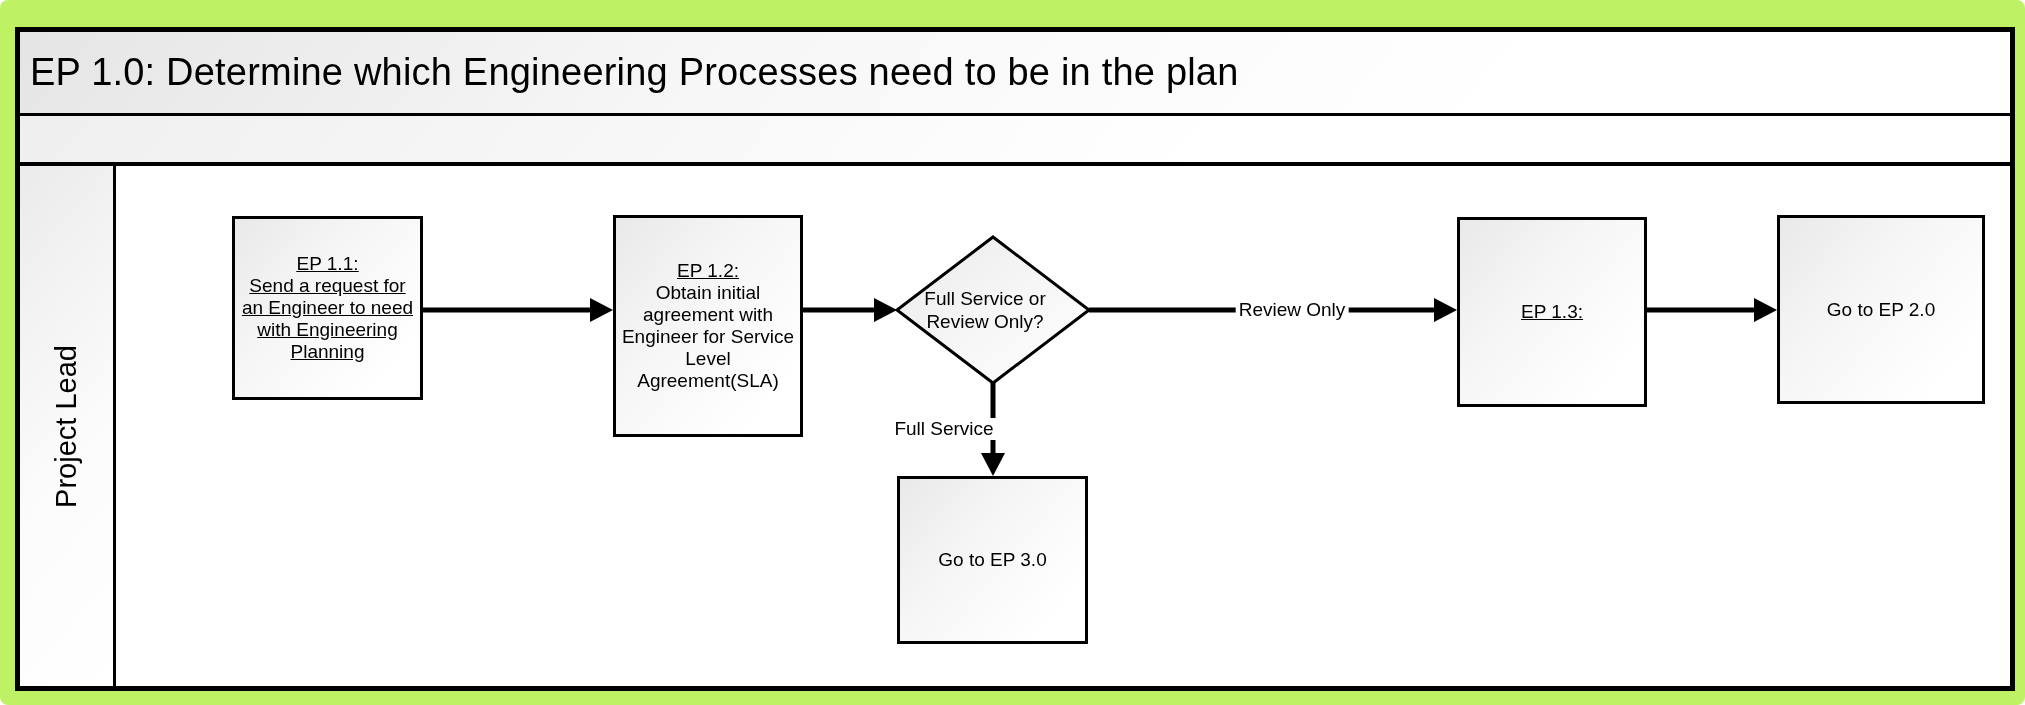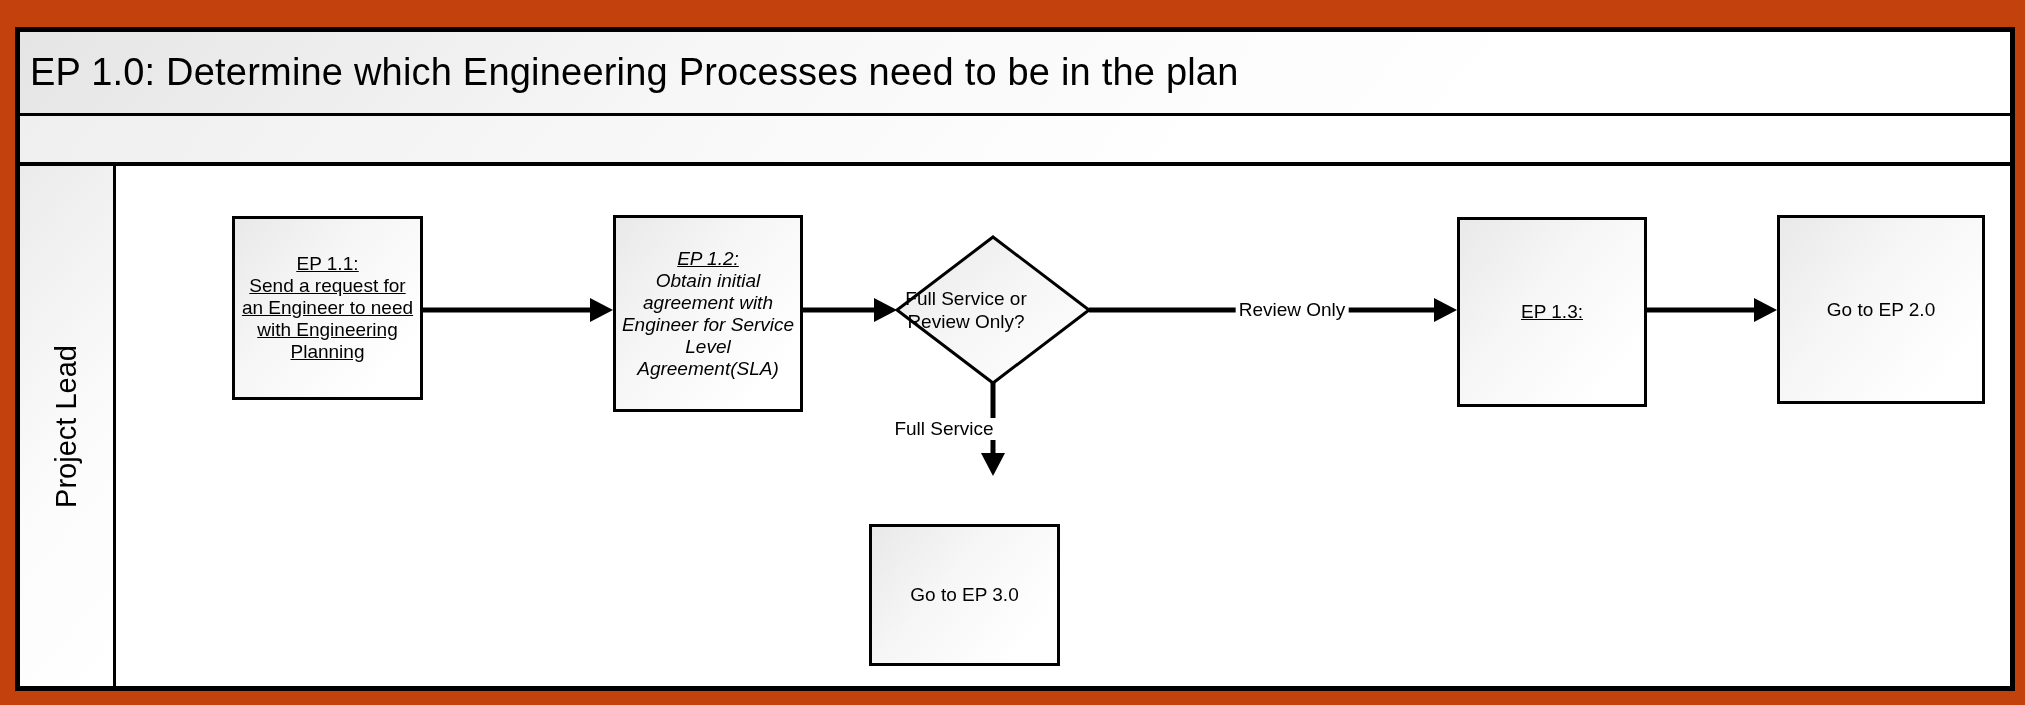--- a/index.html
+++ b/index.html
@@ -1,18 +1,18 @@
 <!DOCTYPE html>
 <html><head>
 <meta charset="utf-8">
 <style>
   html,body{margin:0;padding:0;background:#ffffff;}
   .canvas{
-    position:relative;width:2025px;height:705px;background:#c2410c;
-    font-family:"Liberation Sans",sans-serif;color:#000;overflow:hidden;
+    position:relative;width:2025px;height:705px;background:#bef264;
+    font-family:"Liberation Sans",sans-serif;color:#000;overflow:hidden;border-radius:8px;
   }
   .frame{
     position:absolute;left:15px;top:27px;width:2000px;height:664px;
     border:5px solid #000;box-sizing:border-box;
     display:flex;flex-direction:column;background:#fff;
   }
   .title-row{
     height:84px;box-sizing:border-box;border-bottom:3px solid #000;
     background:linear-gradient(130deg,#e5e5e5 0%,#f7f7f7 35%,#ffffff 75%);
     display:flex;align-items:center;padding-left:10px;
@@ -32,35 +32,35 @@
   .lane-content{flex:1;position:relative;background:#ffffff;}
   .overlay{position:absolute;left:0;top:0;width:1894px;height:520px;overflow:visible;}
   .node{
     position:absolute;border:3px solid #000;box-sizing:border-box;
     background:linear-gradient(130deg,#e9e9e9 0%,#f6f6f6 40%,#ffffff 85%);
     display:flex;flex-direction:column;align-items:center;justify-content:center;
     text-align:center;font-size:19px;line-height:22px;padding:4px 5px;
   }
   .node .hd{display:block;text-decoration:underline;}
   .decision-text{
-    position:absolute;left:770px;top:96px;width:160px;height:96px;
+    position:absolute;left:789px;top:96px;width:160px;height:96px;
     display:flex;align-items:center;justify-content:center;text-align:center;
     font-size:19px;line-height:23px;
   }
   .edge-label{
     position:absolute;transform:translate(-50%,-50%);
     background:#ffffff;padding:0 3px;font-size:19px;white-space:nowrap;
   }
   #lbl-review{left:1156px;top:144px;margin-left:20px;}
   #lbl-full{left:828px;top:263px;}
   #n-ep11{left:116px;top:50px;width:191px;height:184px;text-decoration:underline;}
-  #n-ep12{left:497px;top:49px;width:190px;height:197px;font-style:italic;}
+  #n-ep12{left:497px;top:49px;width:190px;height:222px;}
   #n-ep13{left:1341px;top:51px;width:190px;height:190px;text-decoration:underline;}
   #n-ep20{left:1661px;top:49px;width:208px;height:189px;}
-  #n-ep30{left:753px;top:310px;width:191px;height:142px;margin-top:48px;}
+  #n-ep30{left:781px;top:310px;width:191px;height:168px;}
 </style>
 </head>
 <body>
 
 <div class="canvas">
   <div class="frame">
 
     <div class="title-row">
       <span>EP 1.0: Determine which Engineering Processes need to be in the plan</span>
     </div>

